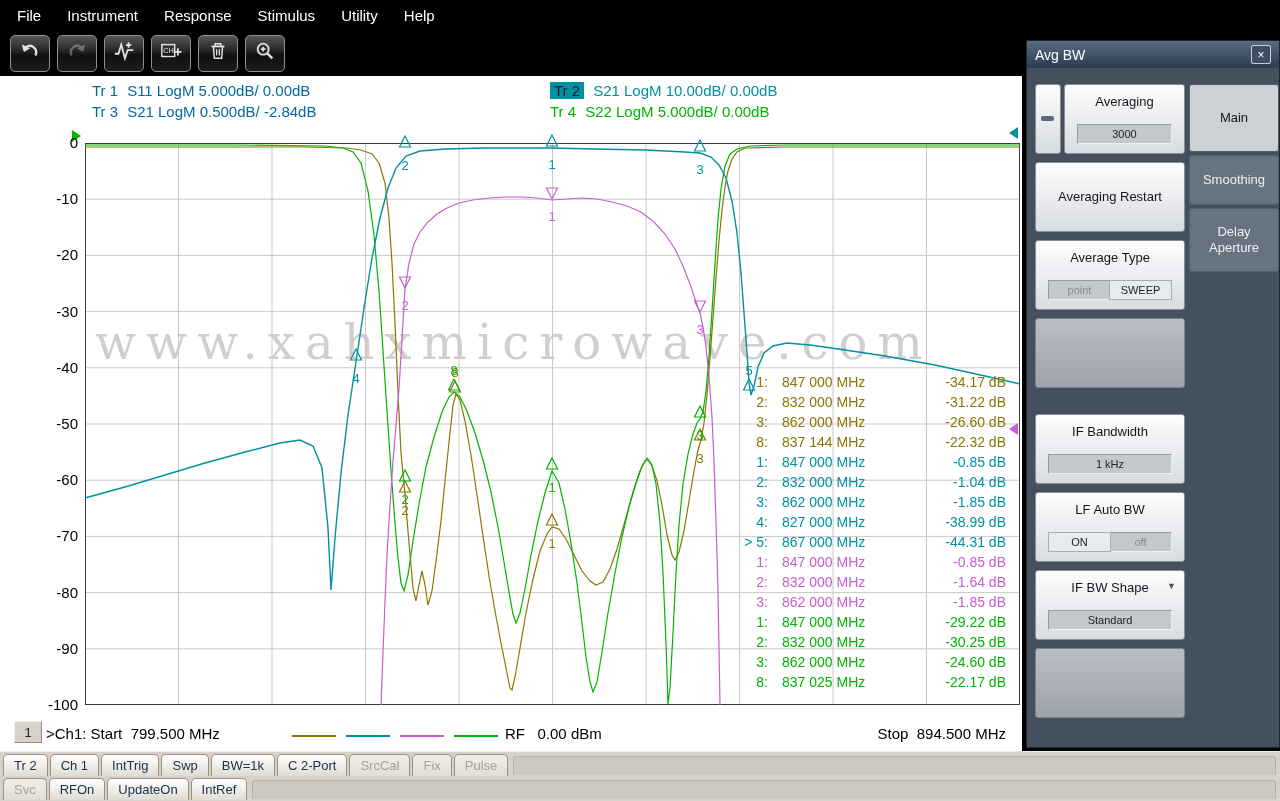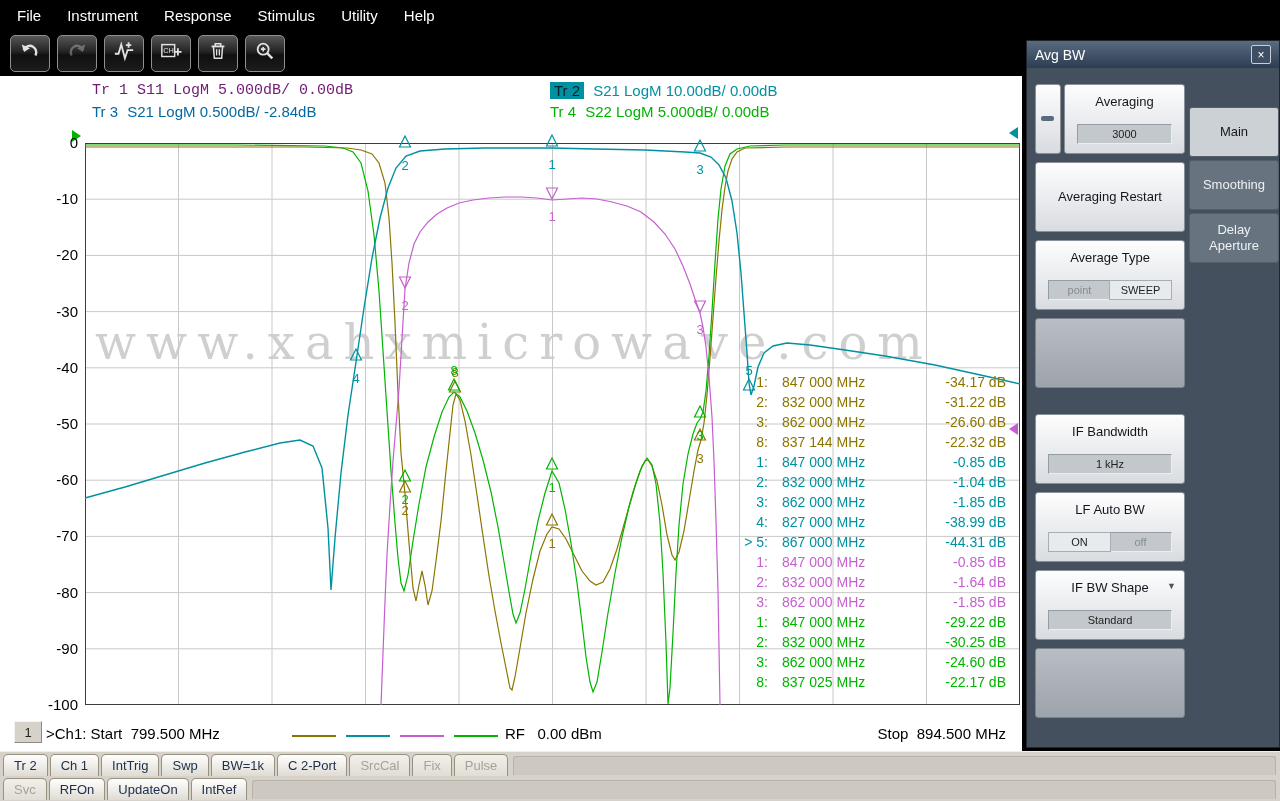--- a/index.html
+++ b/index.html
@@ -140,21 +140,21 @@
         <span><svg width="22" height="22" viewBox="0 0 24 24">
               <circle cx="10" cy="10" r="6" fill="none" stroke="#e2e2e2" stroke-width="2"></circle>
               <path d="M14.5 14.5 L20 20" stroke="#e2e2e2" stroke-width="2.6"></path>
               <path d="M10 7.5 L10 12.5 M7.5 10 L12.5 10" stroke="#e2e2e2" stroke-width="1.8"></path>
             </svg></span>
       </div>
     </div>
 
     <div class="plot-area">
       <div class="legend">
-          <div class="leg" style="color: #701a75; font-family: Liberation Mono, monospace;">
+          <div class="leg" style="color: #0369a1;">
             <span class="leg-id">Tr 1</span>
             <span>S11 LogM 5.000dB/ 0.00dB</span>
           </div>
           <div class="leg" style="color: rgb(0, 145, 160);">
             <span class="leg-id sel" style="background: rgb(0, 145, 160); color: rgb(0, 34, 42);">Tr 2</span>
             <span>S21 LogM 10.00dB/ 0.00dB</span>
           </div>
           <div class="leg" style="color: #0369a1;">
             <span class="leg-id">Tr 3</span>
             <span>S21 LogM 0.500dB/ -2.84dB</span>
@@ -369,23 +369,23 @@
               </div>
             </div>
             <div class="p-btn">
               <div class="lab">IF BW Shape</div>
               <span class="dd">▼</span>
               <div class="inset">Standard</div>
             </div>
             <div class="p-btn empty"></div>
           </div>
         <div class="tab-col">
-            <div class="tab active" style="height: 50px; margin-top: 23px;">Main</div>
+            <div class="tab active" style="height: 68px;">Main</div>
             <div class="tab" style="height: 50px;">Smoothing</div>
-            <div class="tab" style="height: 50px;">Delay Aperture</div>
+            <div class="tab" style="height: 64px;">Delay Aperture</div>
           </div>
       </div>
     </div>
 
   </div>
 
   <div class="statusbar sb1">
       <div class="sb-btn">Tr 2</div>
       <div class="sb-btn">Ch 1</div>
       <div class="sb-btn">IntTrig</div>

